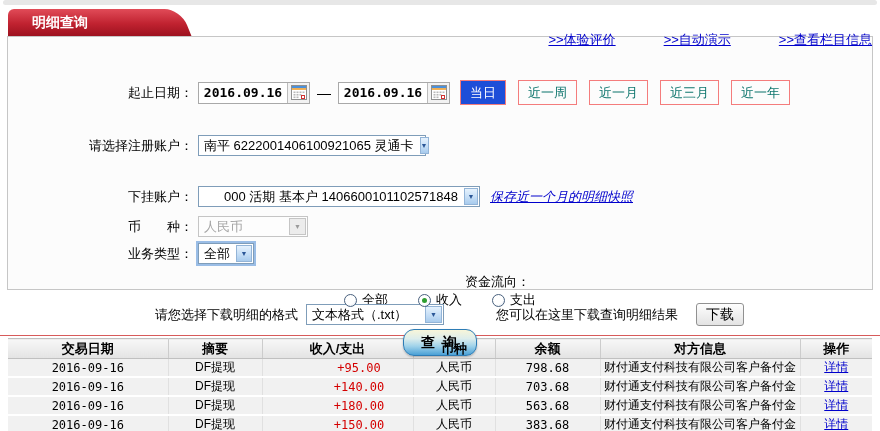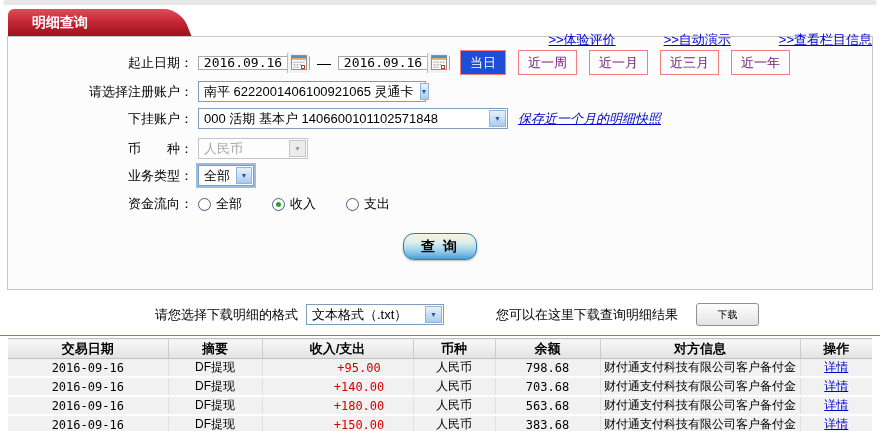--- a/index.html
+++ b/index.html
@@ -15,33 +15,33 @@
     border-radius:6px 0 0 0; color:#fff; font-weight:bold; font-size:14px;
     line-height:27px; padding-left:24px; z-index:2; }
   .tab::after { content:""; position:absolute; right:-26px; top:0; width:44px; height:27px;
     background:linear-gradient(180deg,#e14b58 0%,#c02230 55%,#9d121f 100%);
     transform:skewX(22deg); border-radius:0 16px 0 0; z-index:-1; }
   .top-links { position:absolute; right:8px; top:10px; display:flex; gap:48px;margin-top:16px; }
   .top-links a { color:#0000cc; text-decoration:underline; font-size:13px; cursor:pointer; }
 
   
   .panel { margin:0 7px; border:1px solid #c6c6c6; background:#fcfcfc; height:254px; padding-top:13px; }
-  .frow { display:flex; align-items:center; margin-bottom:6px; }
+  .frow { display:flex; align-items:center; margin-bottom:6px;margin-top:30px; }
   .flabel { width:190px; text-align:right; padding-right:5px; font-size:13px; color:#000; white-space:pre; }
 
   
-  .date-field { display:flex; align-items:center; width:112px; height:14px; background:#fff;
-    border:1px solid #a9a9a9; }
+  .date-field { display:flex; align-items:center; width:112px; height:22px; background:#fff;
+    border:1px solid #a9a9a9;font-weight:bold; }
   .date-text { flex:1; text-align:center; font-size:13px; font-family:"DejaVu Sans Mono","Liberation Mono",monospace; }
   .cal-btn { width:22px; height:20px; border-left:1px solid #bbb; background:#f2f2f2;
     display:flex; align-items:center; justify-content:center; cursor:pointer; }
   .dash { margin:0 7px; font-size:14px; }
 
   .quick-btns { display:flex; margin-left:10px; gap:12px; }
-  .qbtn { border:1px solid #f47c7c; color:#701a75; background:transparent; font-size:13px;
+  .qbtn { border:1px solid #f47c7c; color:#0f766e; background:transparent; font-size:13px;
     padding:4px 9px; cursor:pointer; line-height:1; height:25px; }
   .qbtn.active { background:#1d4ed8; color:#fff; }
 
   
   .xpsel { display:flex; align-items:center; height:21px; background:#fff;
     border:1px solid #7f9db9; cursor:pointer; }
   .xpsel .txt { padding:0 6px 0 5px; font-size:13px; white-space:nowrap; }
   .xpsel .arrow { margin-left:auto; width:17px; height:17px; margin-right:1px;
     background:linear-gradient(180deg,#e6f2fd 0%,#c2dcf5 60%,#a8cbed 100%);
     border:1px solid #93b4d7; display:flex; align-items:center; justify-content:center;
@@ -66,22 +66,22 @@
   .query-btn { width:74px; height:27px; border:1px solid #2d7cb5; border-radius:11px;
     background:linear-gradient(180deg,#f8f6d9 0%,#dcedec 35%,#9fd2ea 65%,#4aa0d6 100%);
     font-size:14px; font-weight:bold; color:#000; cursor:pointer; letter-spacing:2px;
     box-shadow:0 1px 2px rgba(0,0,0,.25); font-family:inherit; }
 
   
   .dl-row { display:flex; align-items:center; margin:13px 0 0 155px; }
   .dl-label { font-size:13px; }
   .dl-sel { width:138px; margin-left:8px; }
   .dl-hint { margin-left:52px; font-size:13px; }
-  .dl-btn { margin-left:18px; width:63px; height:23px; border:1px solid #919191; border-radius:3px;
-    background:linear-gradient(180deg,#fefefe 0%,#e3e3e3 100%); font-size:10px; cursor:pointer;
+  .dl-btn { margin-left:18px; width:48px; height:23px; border:1px solid #919191; border-radius:3px;
+    background:linear-gradient(180deg,#fefefe 0%,#e3e3e3 100%); font-size:14px; cursor:pointer;
     font-family:inherit; }
 
   .red-line { border-top:1px solid #d75b5b; margin-top:9px; }
 
   
   .rtable { width:864px; margin:2px 8px 0 8px; border-collapse:collapse; table-layout:fixed; font-size:12px; }
   .rtable th { height:20px; background:linear-gradient(180deg,#f7f7f7 0%,#e3e3e3 100%);
     border-top:1px solid #c0c0c0; border-bottom:1px solid #c0c0c0; border-right:1px solid #cccccc;
     font-weight:bold; font-size:13px; text-align:center; }
   .rtable th:last-child { border-right:none; }
@@ -169,21 +169,21 @@
   <div class="frow">
     <span class="flabel">请选择注册账户：</span>
     <div class="xpsel" style="width:228px;align-items:center;">
       <span class="txt">南平  6222001406100921065  灵通卡</span>
       <span class="arrow">▼</span>
     </div>
   </div>
 
   <div class="frow">
     <span class="flabel">下挂账户：</span>
-    <div class="xpsel" style="width:310px;">
+    <div class="xpsel" style="width:282px;padding-left:20px;">
       <span class="txt">000  活期  基本户  1406600101102571848</span>
       <span class="arrow">▼</span>
     </div>
     <a class="snap-link">保存近一个月的明细快照</a>
   </div>
 
   <div class="frow" style="margin-top:9px;">
     <span class="flabel">币　　种：</span>
     <div class="xpsel disabled" style="width:110px;">
       <span class="txt">人民币</span>
@@ -192,21 +192,21 @@
   </div>
 
   <div class="frow" style="margin-top:4px;">
     <span class="flabel">业务类型：</span>
     <div class="xpsel focus" style="width:56px;">
       <span class="txt">全部</span>
       <span class="arrow">▼</span>
     </div>
   </div>
 
-  <div class="frow" style="margin-top:9px;">
+  <div class="frow" style="margin-top:9px;flex-direction:column;">
     <span class="flabel">资金流向：</span>
     <div class="radio-group">
       <span class="radio-opt">
         <span class="rdot"></span>
         <span>全部</span>
       </span>
       <span class="radio-opt checked">
         <span class="rdot"></span>
         <span>收入</span>
       </span>

